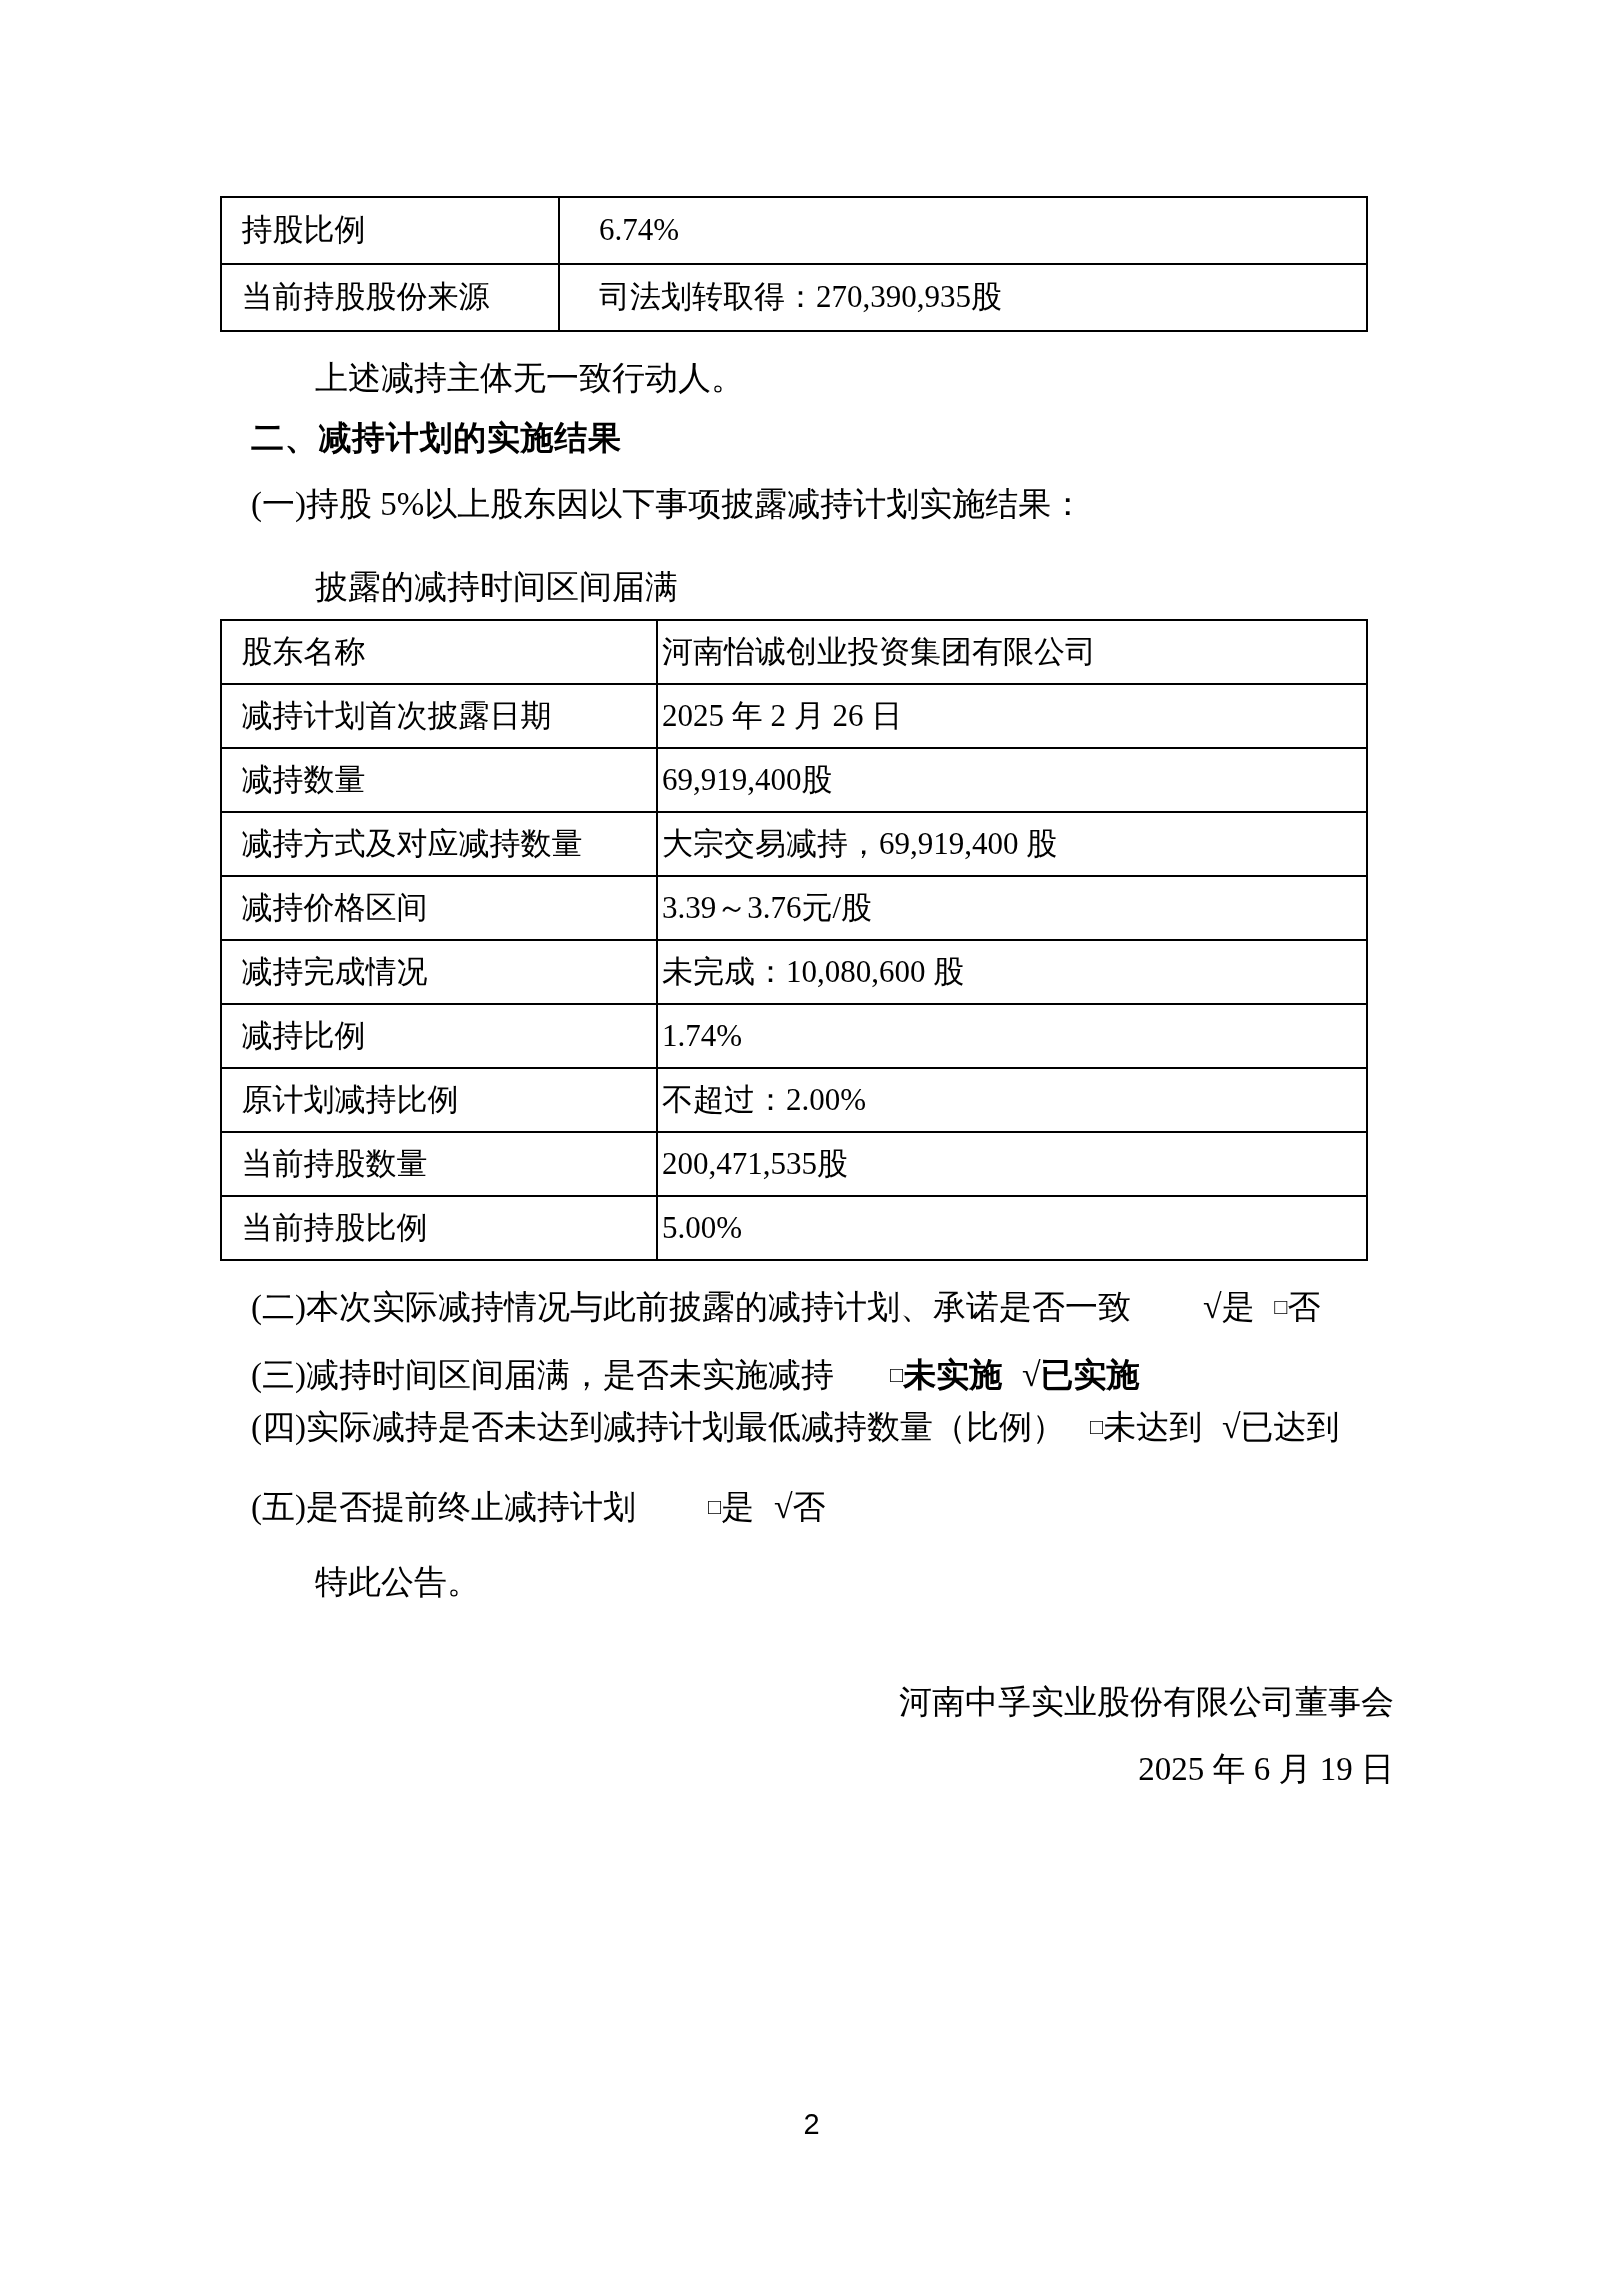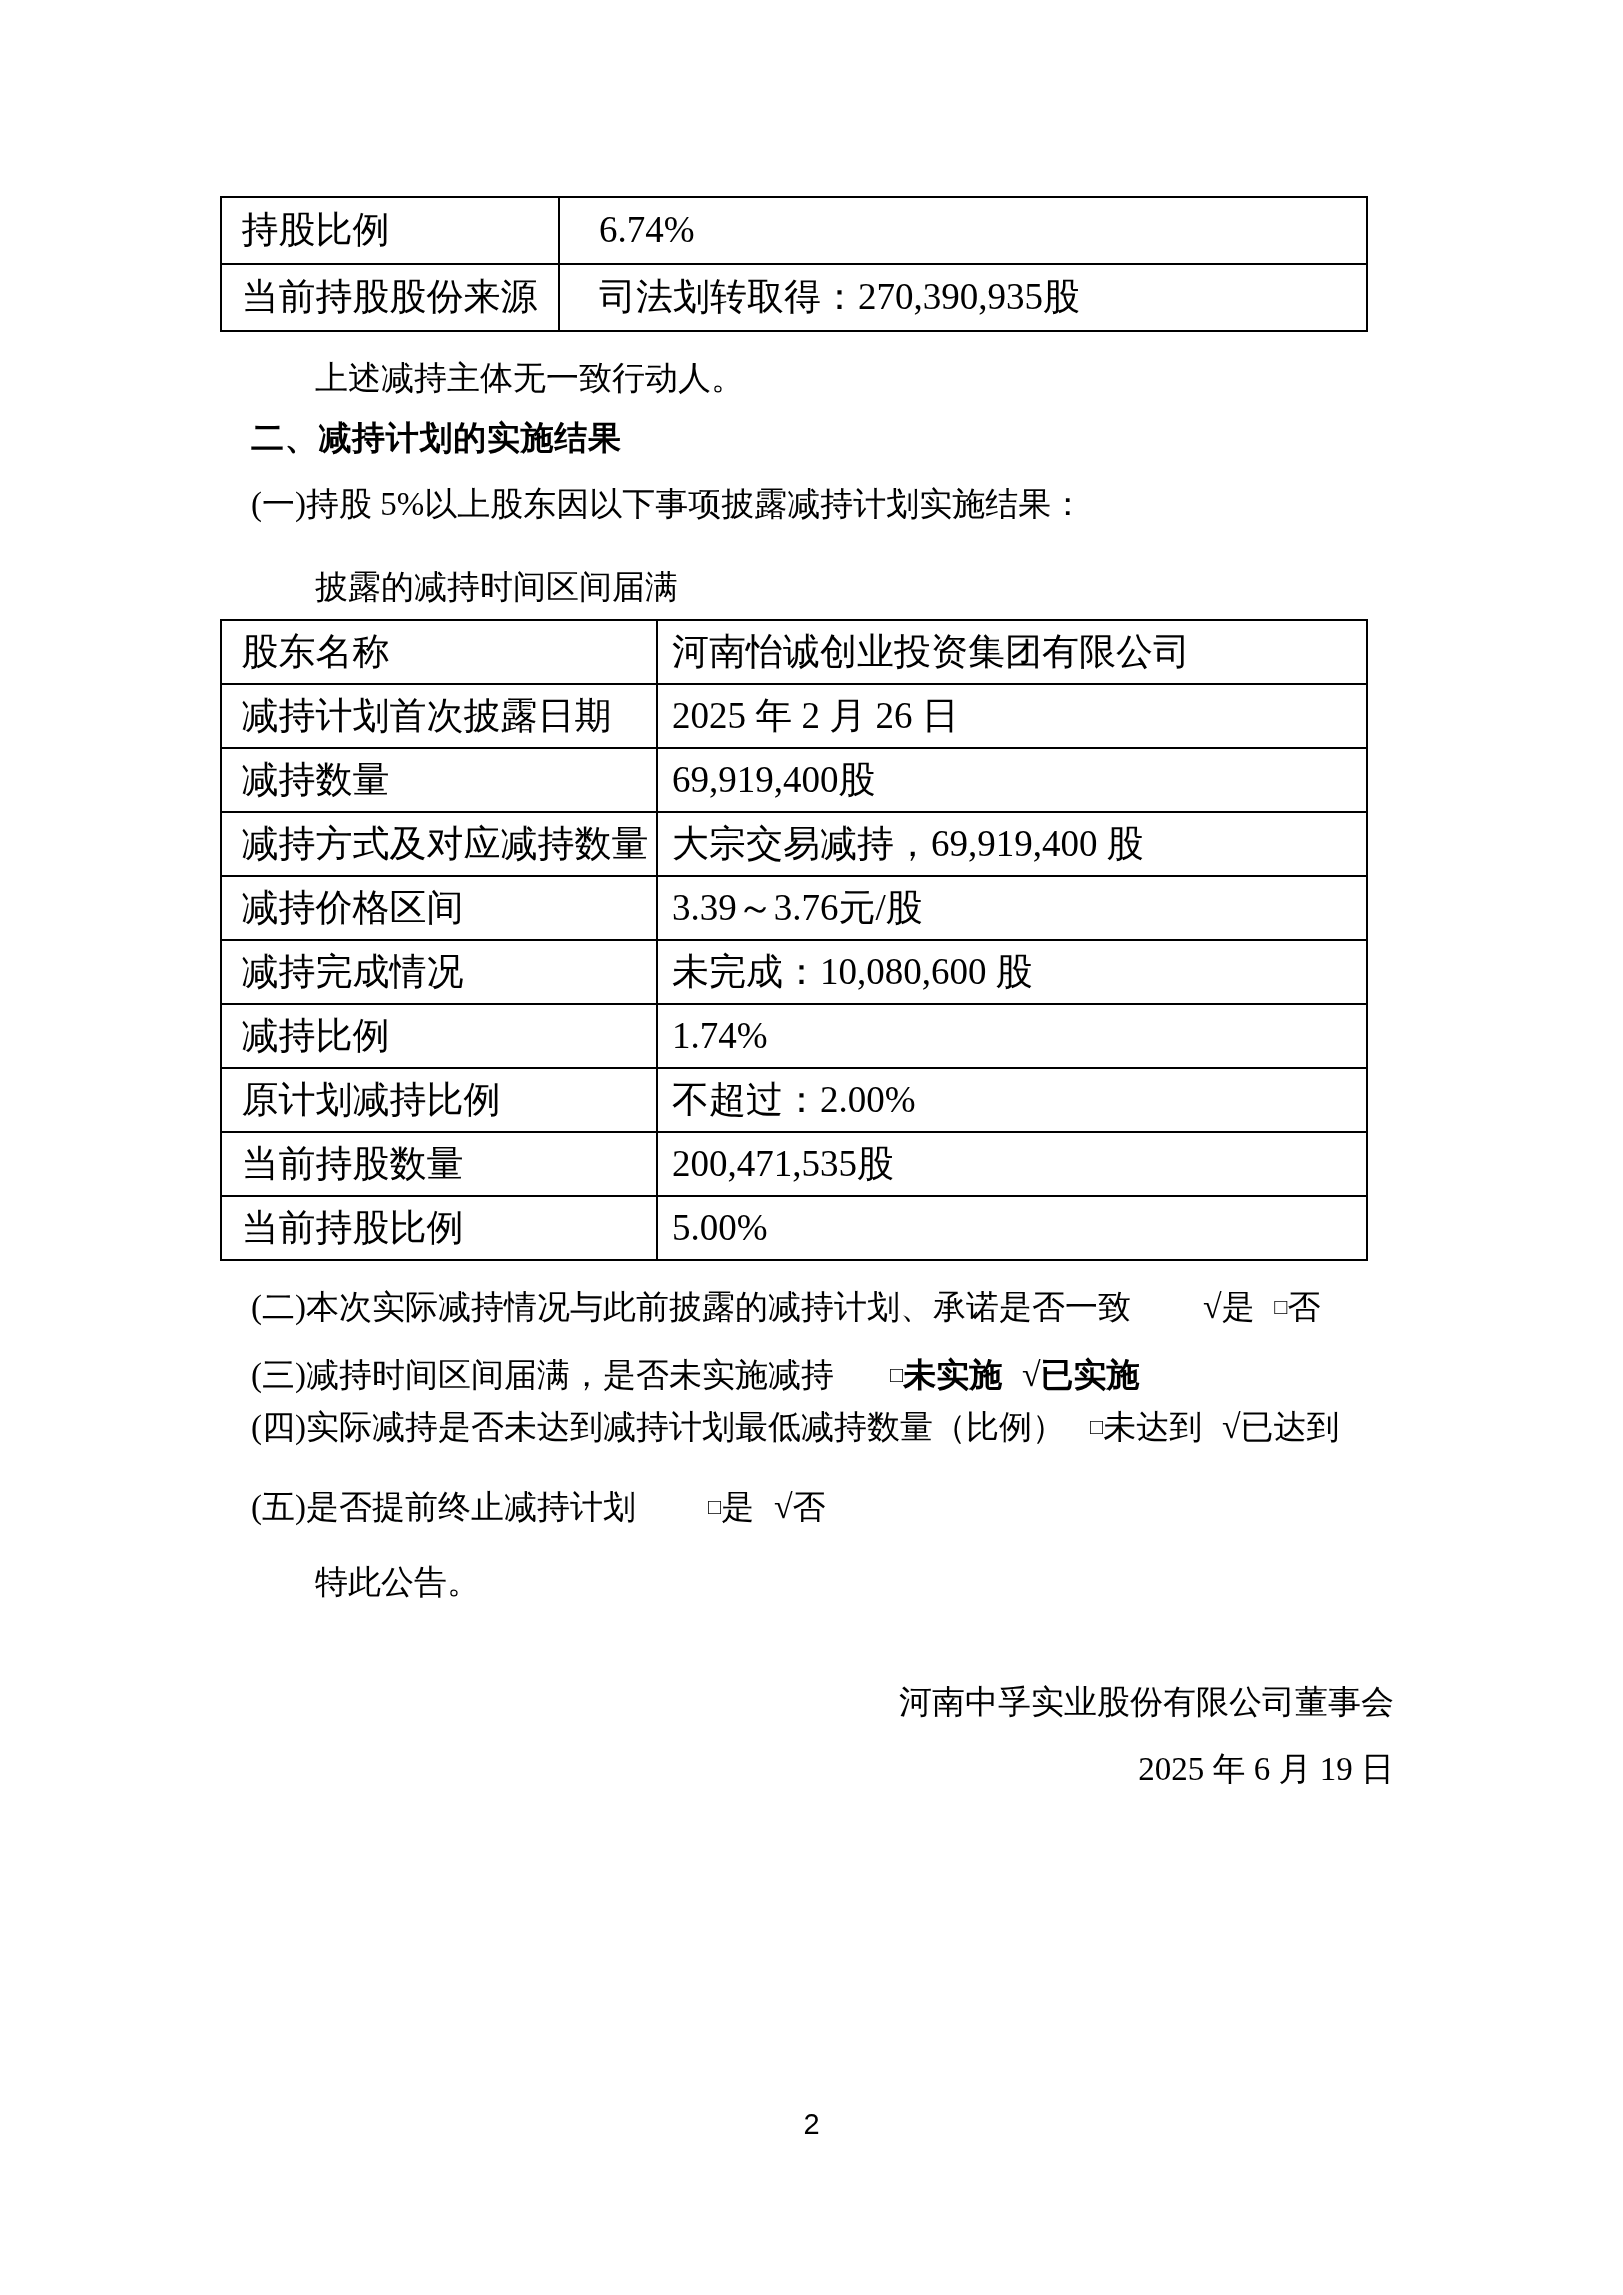--- a/index.html
+++ b/index.html
@@ -24,28 +24,28 @@
   }
   
   table.doc-table {
     border-collapse:collapse;
     width:1148px;
     table-layout:fixed;
   }
   table.doc-table td {
     border:2px solid #000000;
     vertical-align:middle;
-    font-size:37px;
+    font-size:31px;
     line-height:1.25;
   }
   table.top-table td.label-cell   { width:338px; padding-left:19.6px; }
   table.top-table td.value-cell   { padding-left:39px; }
   table.top-table td              { height:67px; }
   table.result-table td.label-cell{ width:436px; padding-left:19.6px; }
-  table.result-table td.value-cell{ padding-left:14px; }
+  table.result-table td.value-cell{ padding-left:4px; }
   table.result-table td           { height:64px; }
   
   .para {
     line-height:51px;
     white-space:nowrap;
   }
   .indent-body  { padding-left:95px; }
   .indent-item  { padding-left:31px;  }
   .p-note       { margin-top:21px; }
   .p-heading    {

